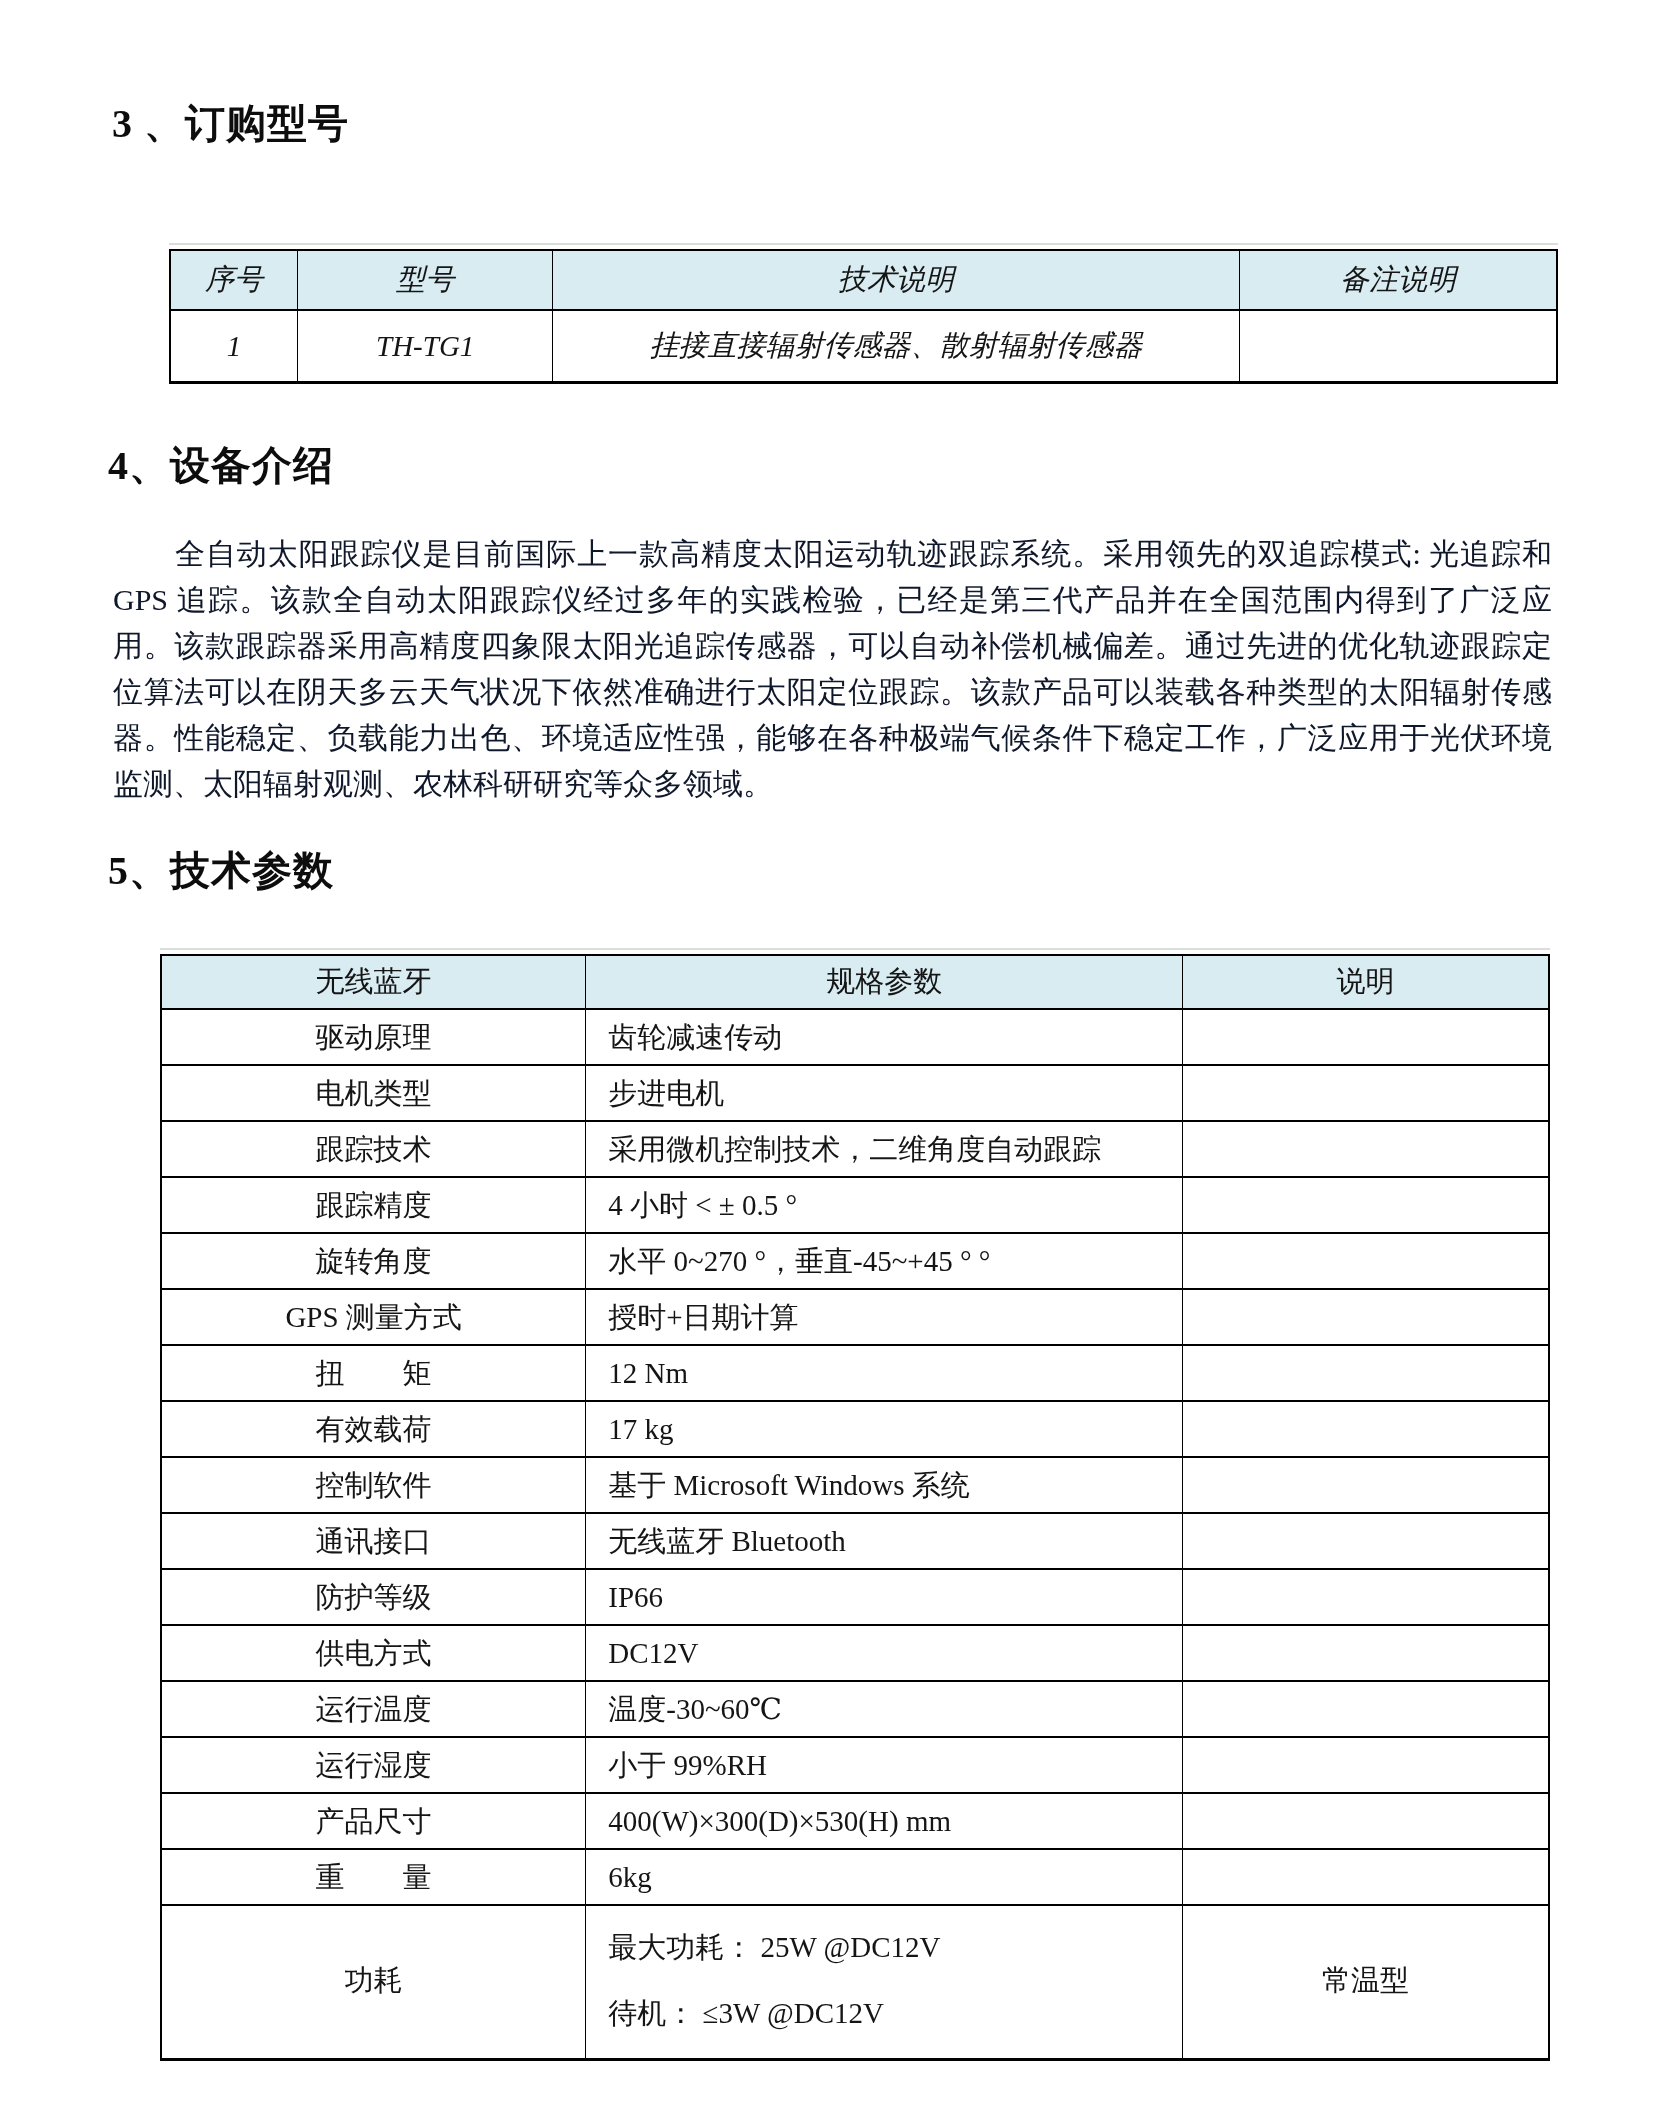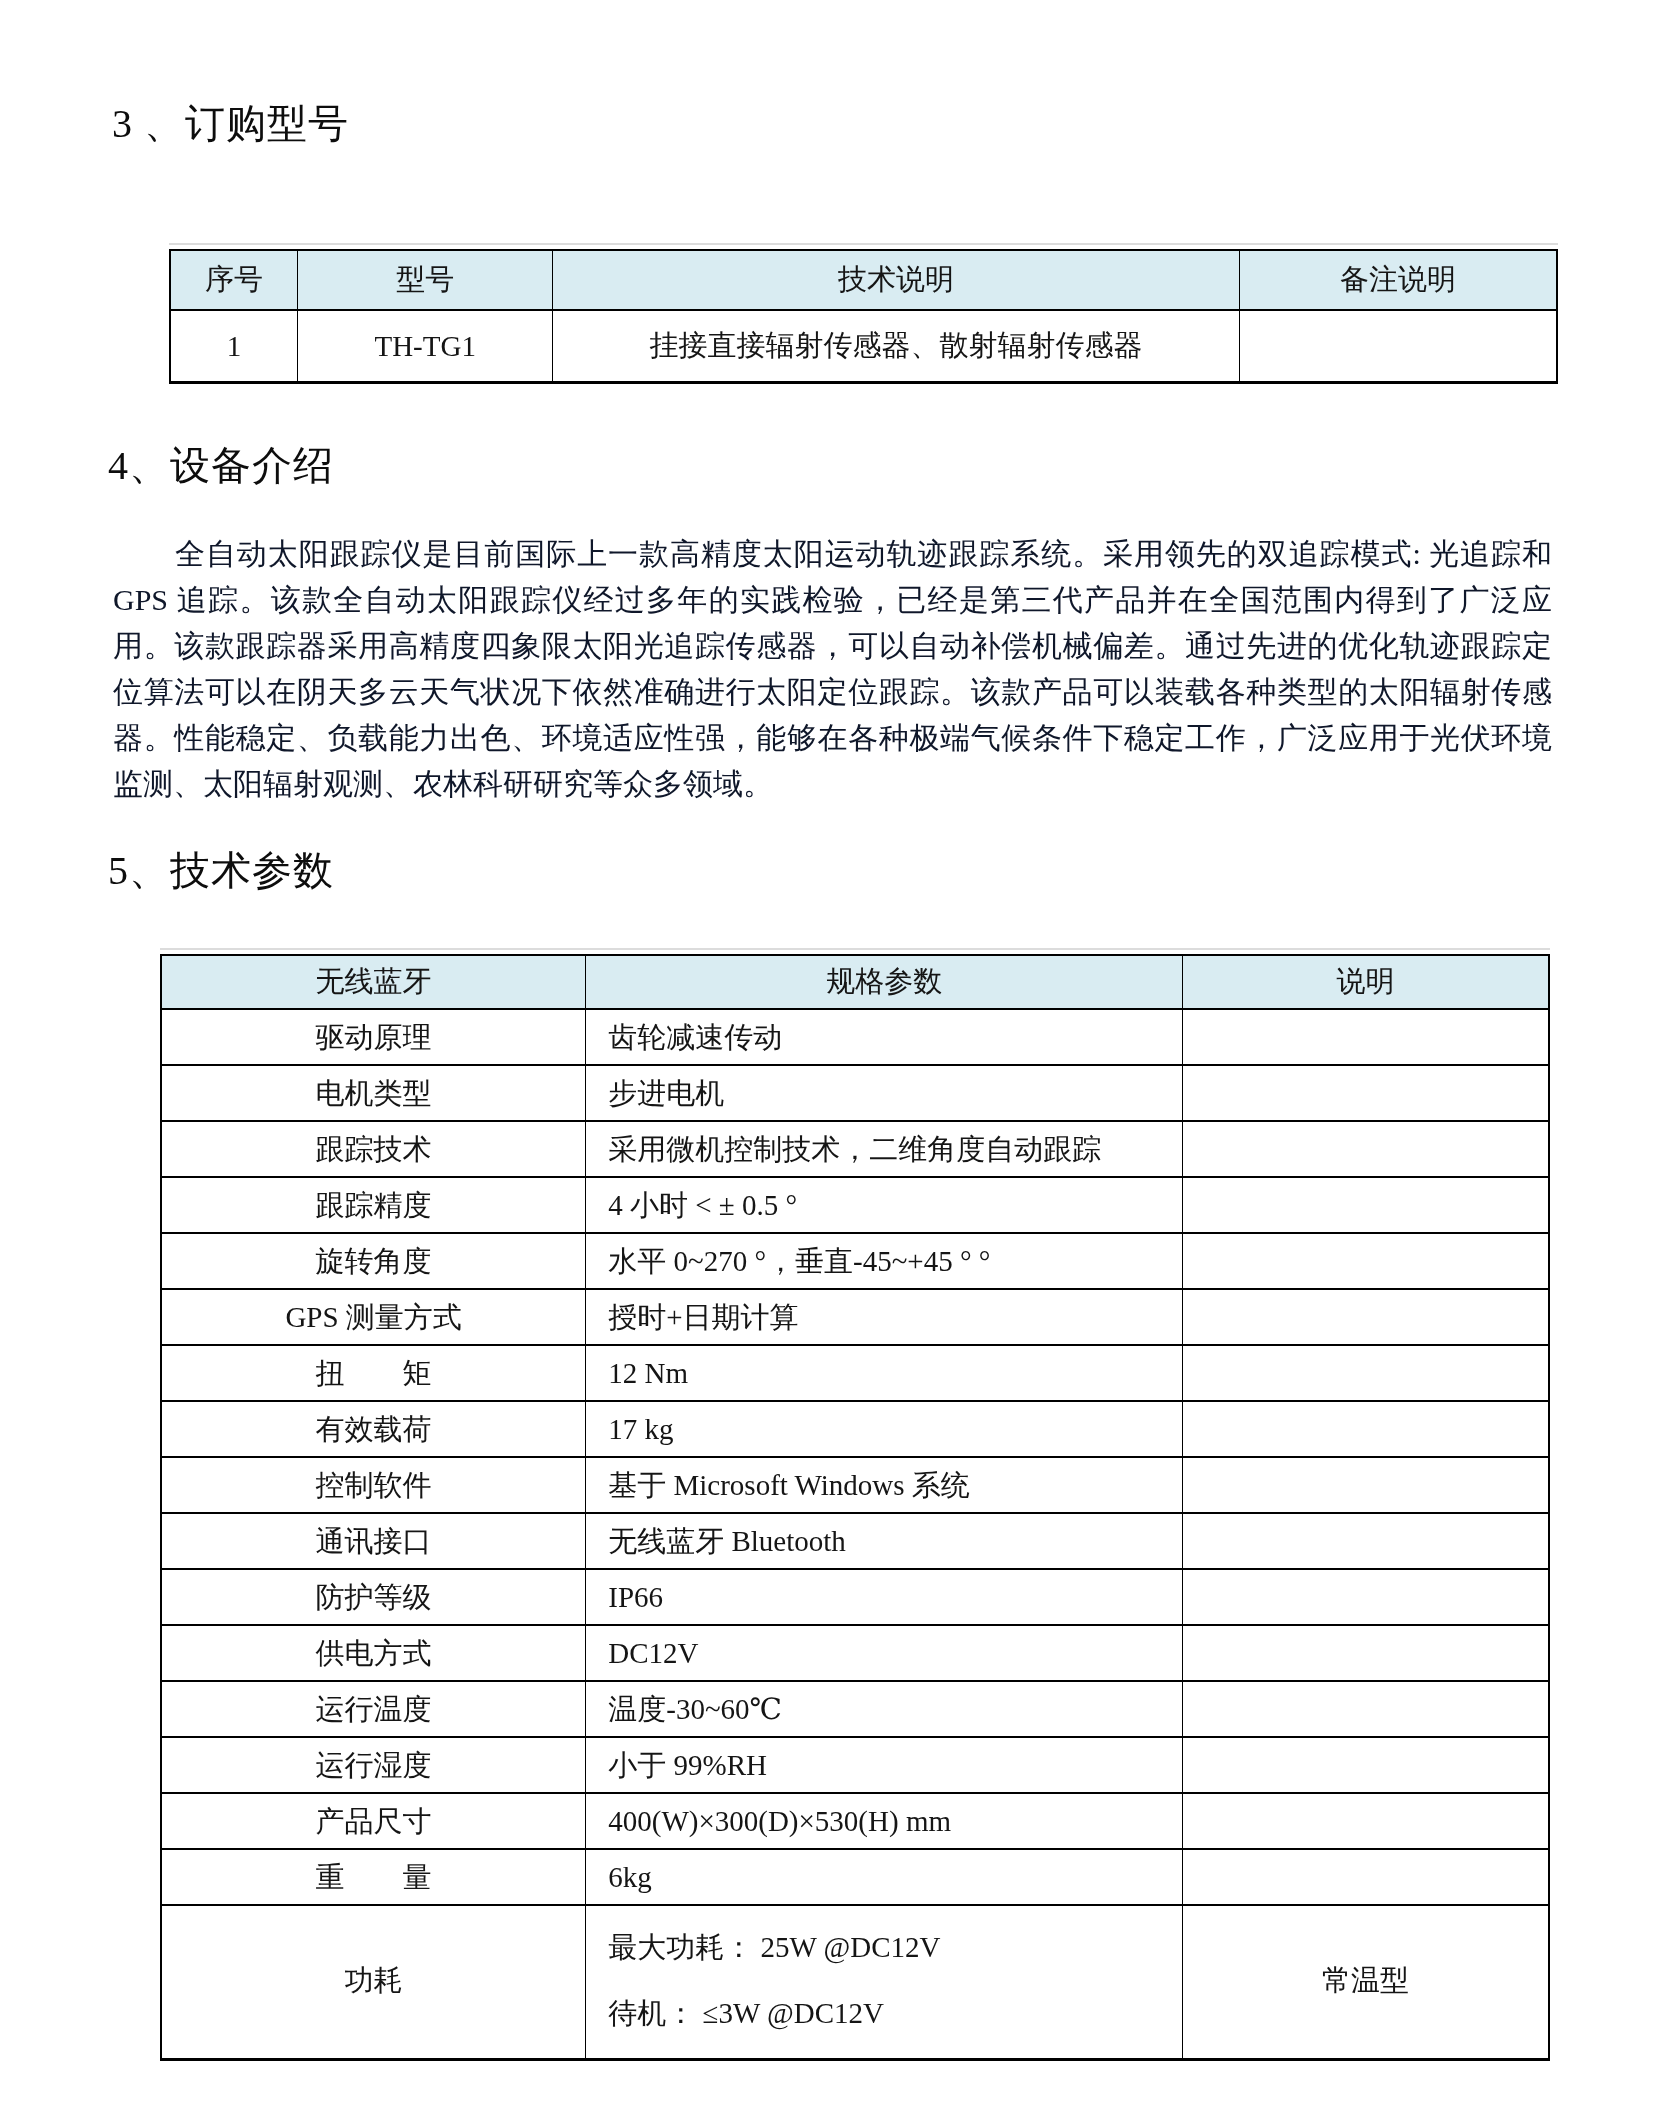--- a/index.html
+++ b/index.html
@@ -14,21 +14,21 @@
     color: #111111;
     position: relative;
     overflow: hidden;
   }
   .page {
     width: 1653px;
     height: 2106px;
   }
   h2.sec-title {
     font-size: 40px;
-    font-weight: normal;
+    font-weight: bold;
     margin: 0;
     color: #0d0d0d;
     letter-spacing: 1px;
   }
   #sec3-title { margin: 96px 0 0 112px; }
   #sec4-title { margin: 54px 0 8px 108px; }
   #sec5-title { margin: 36px 4px 0 108px; }
 
   .faint-rule {
     height: 2px;
@@ -55,20 +55,21 @@
   th {
     background: #d9ecf2;
     font-weight: normal;
     text-align: center;
   }
 
   
   .t1 {
     width: 1389px;
     margin: 4px 0 0 169px;
+    font-style: italic;
   }
   .t1 th { height: 58px; }
   .t1 td { height: 70px; text-align: center; }
   .t1 col:nth-child(1) { width: 9.2%; }
   .t1 col:nth-child(2) { width: 18.4%; }
   .t1 col:nth-child(3) { width: 49.5%; }
   .t1 col:nth-child(4) { width: 22.9%; }
 
   
   .intro {

